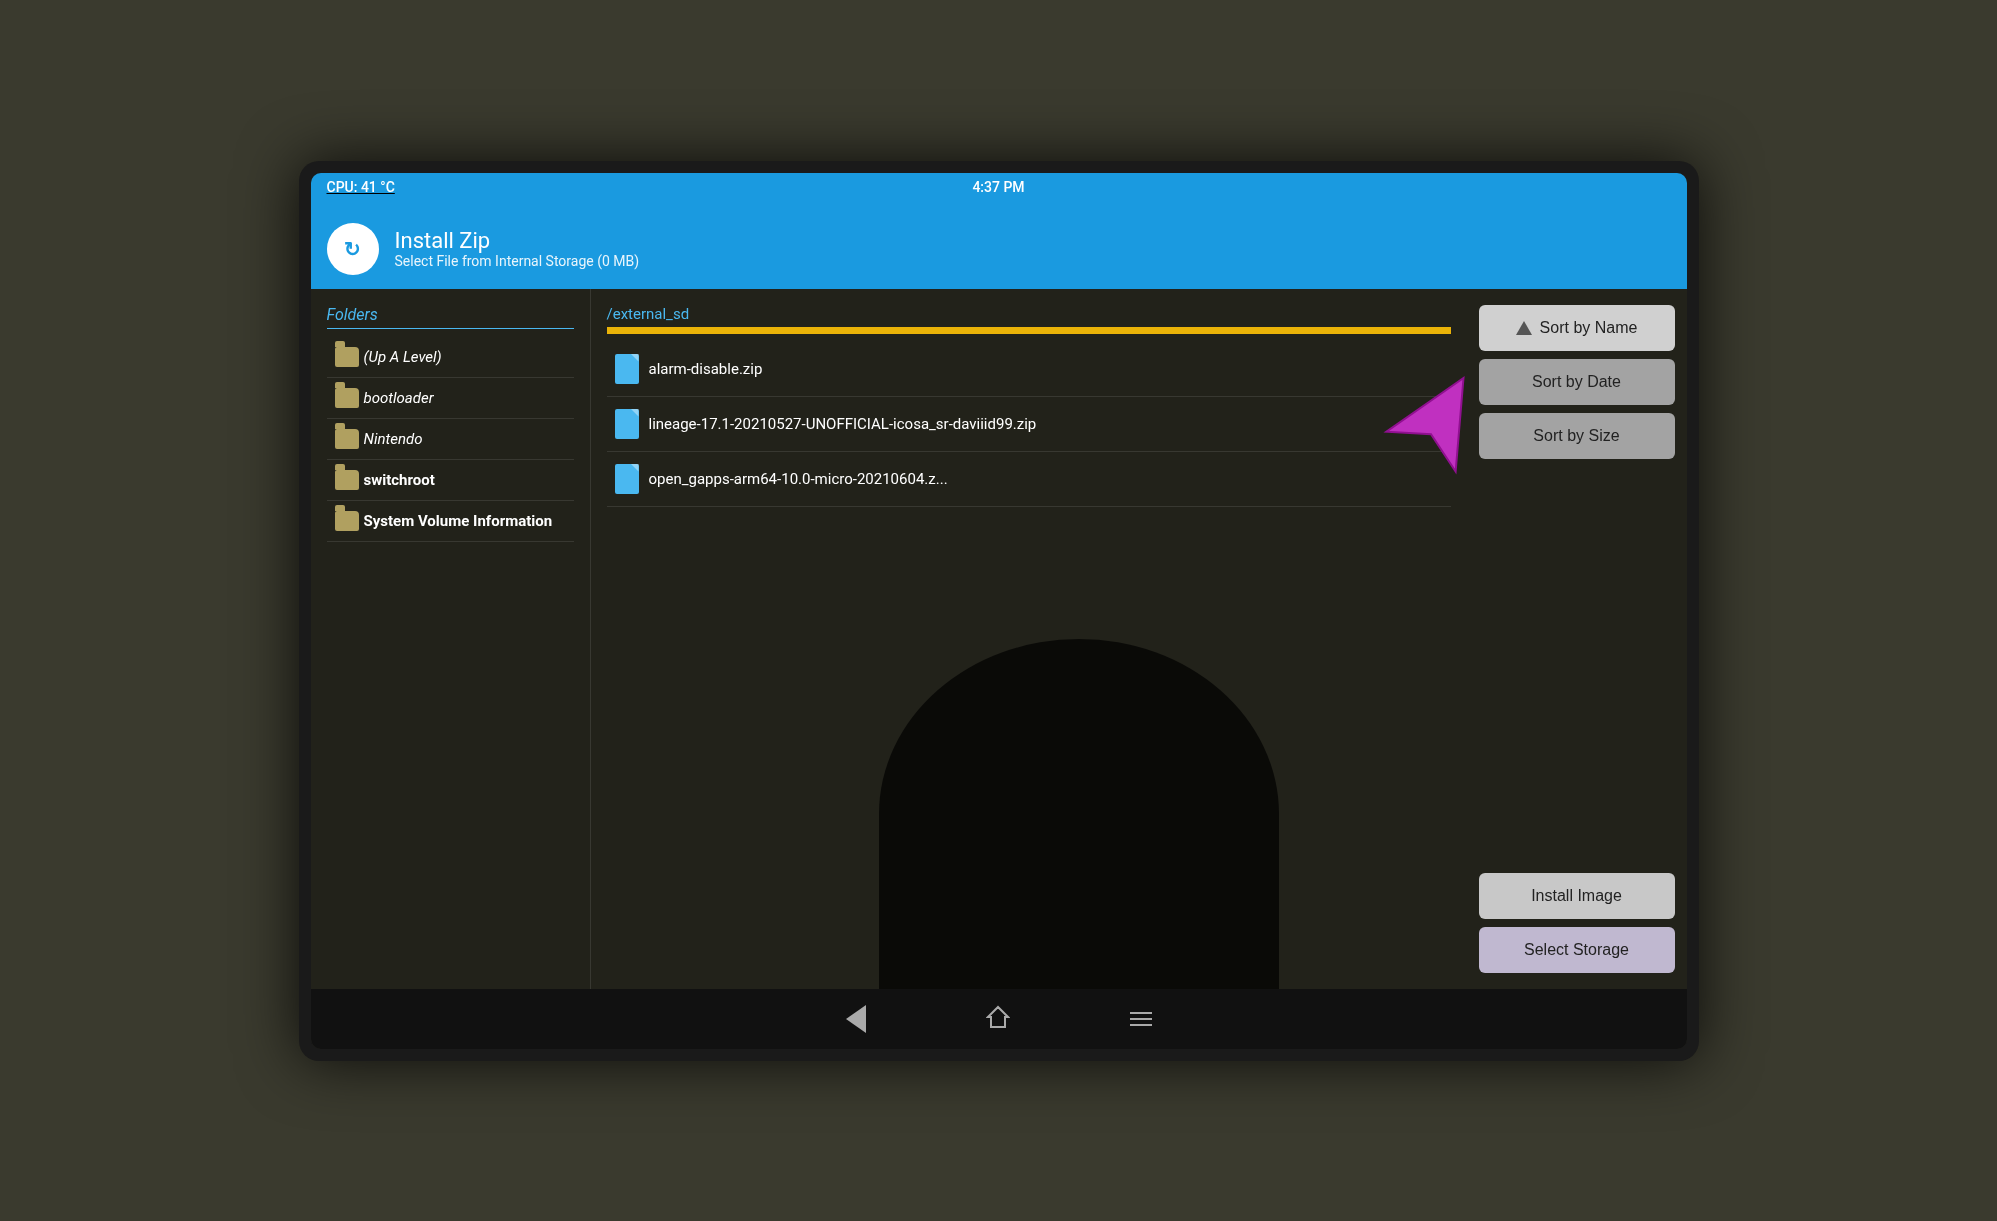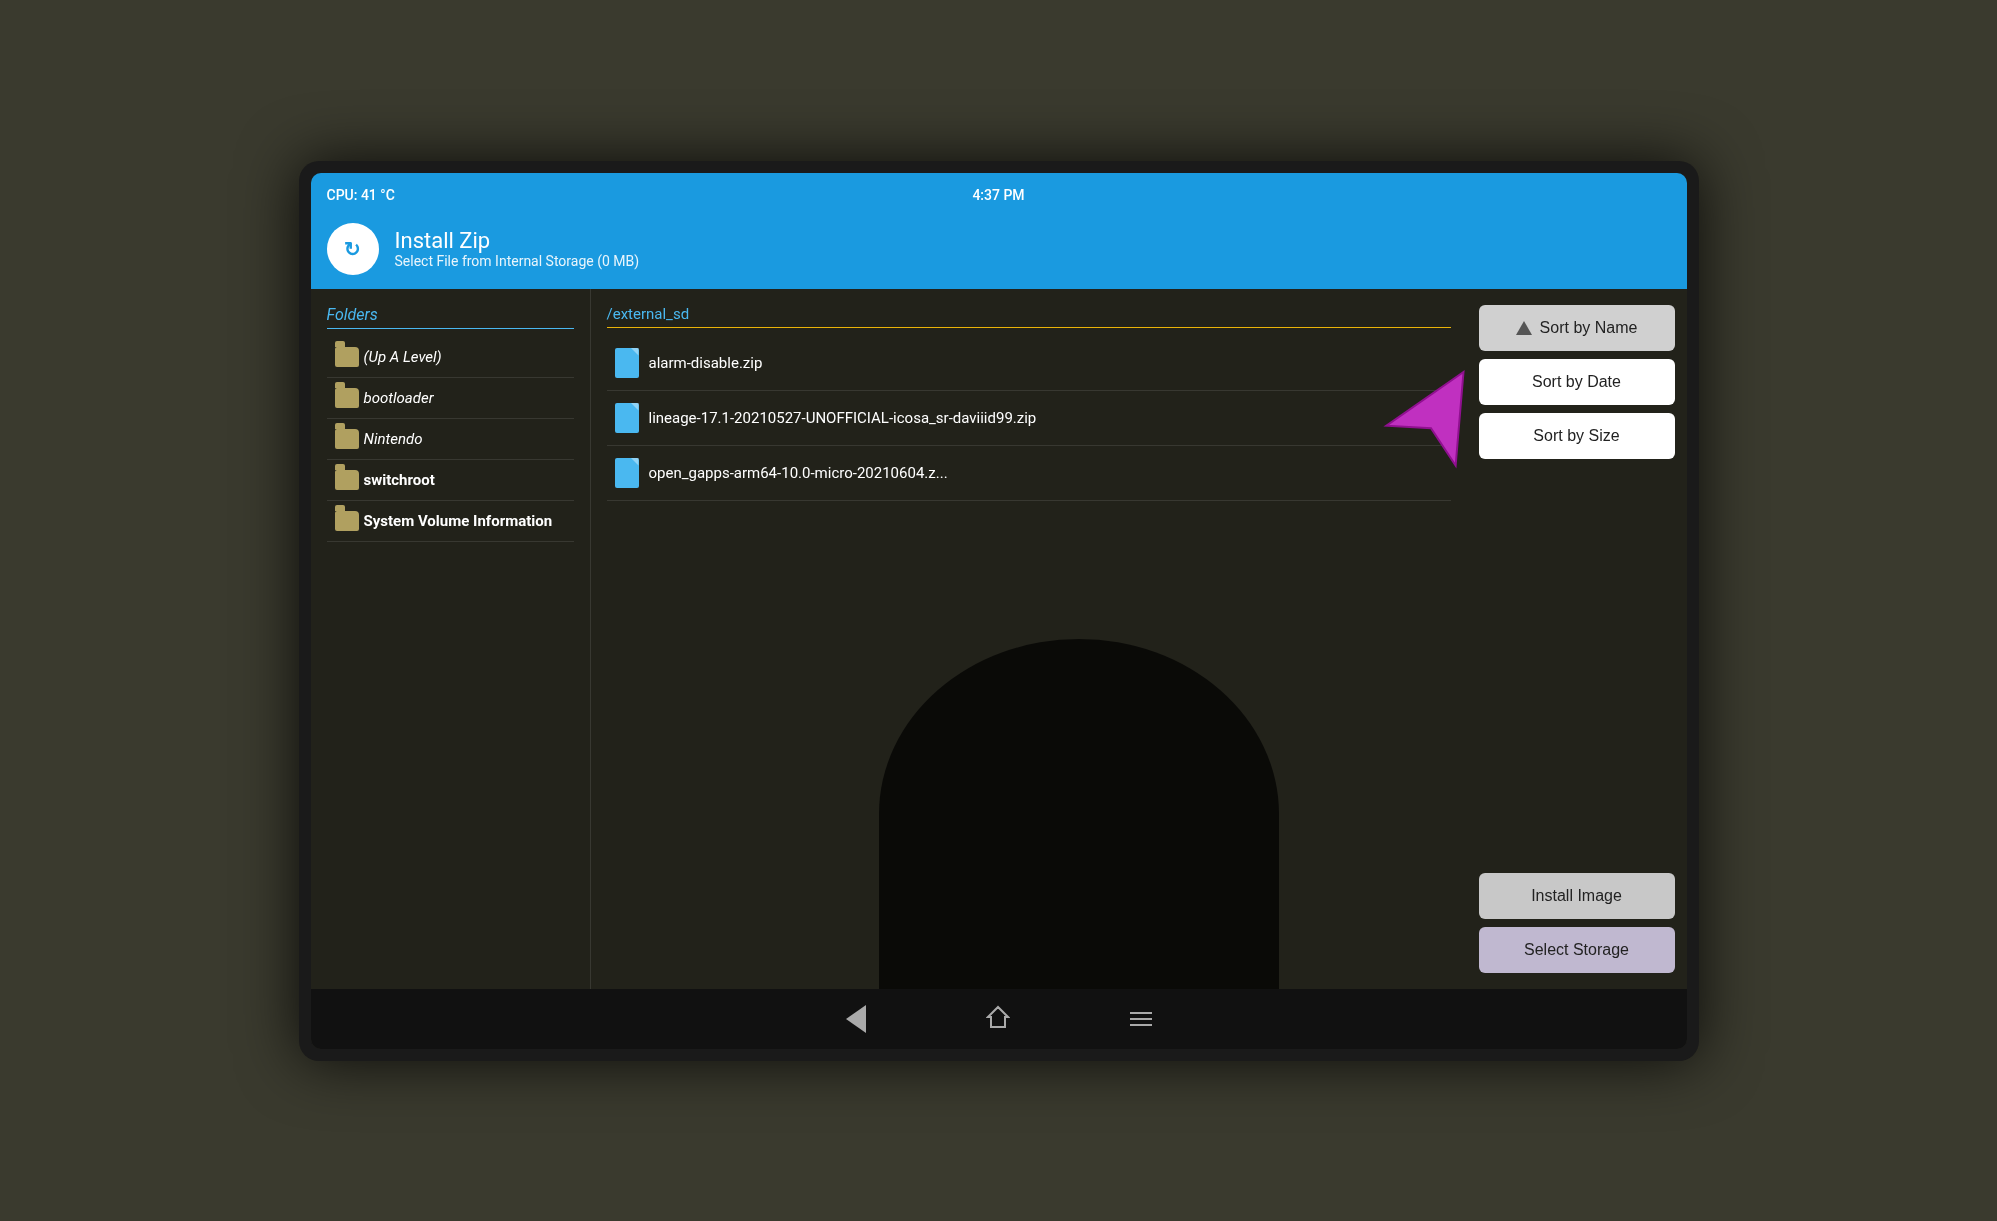--- a/index.html
+++ b/index.html
@@ -32,24 +32,25 @@
       border-radius: 10px;
       overflow: hidden;
       display: flex;
       flex-direction: column;
     }
 
     
     .status-bar {
       background: #1a9ae0;
       display: flex;
-      align-items: flex-end;
+      align-items: flex-start;
       justify-content: space-between;
       padding: 6px 16px;
       height: 36px;
+      text-decoration: underline;
     }
 
     .cpu-temp {
       color: white;
       font-size: 14px;
       font-weight: 500;
     }
 
     .time {
       color: white;
@@ -168,21 +169,21 @@
     .center-panel {
       flex: 1;
       padding: 16px;
       overflow: hidden;
     }
 
     .path-header {
       color: #4ab8f0;
       font-size: 15px;
       margin-bottom: 8px;
-      border-bottom: 1px solid #eab308;
+      border-bottom: 7px solid #eab308;
       padding-bottom: 4px;
     }
 
     .file-item {
       display: flex;
       align-items: center;
       gap: 10px;
       padding: 12px 8px;
       border-bottom: 1px solid rgba(255,255,255,0.1);
       cursor: pointer;
@@ -230,21 +231,21 @@
       flex-shrink: 0;
     }
 
     .sort-buttons {
       display: flex;
       flex-direction: column;
       gap: 8px;
     }
 
     .btn {
-      background: #ffffff;
+      background: #a3a3a3;
       border: none;
       border-radius: 6px;
       padding: 14px 16px;
       font-size: 16px;
       font-weight: 500;
       color: #222;
       cursor: pointer;
       text-align: center;
       display: flex;
       align-items: center;

